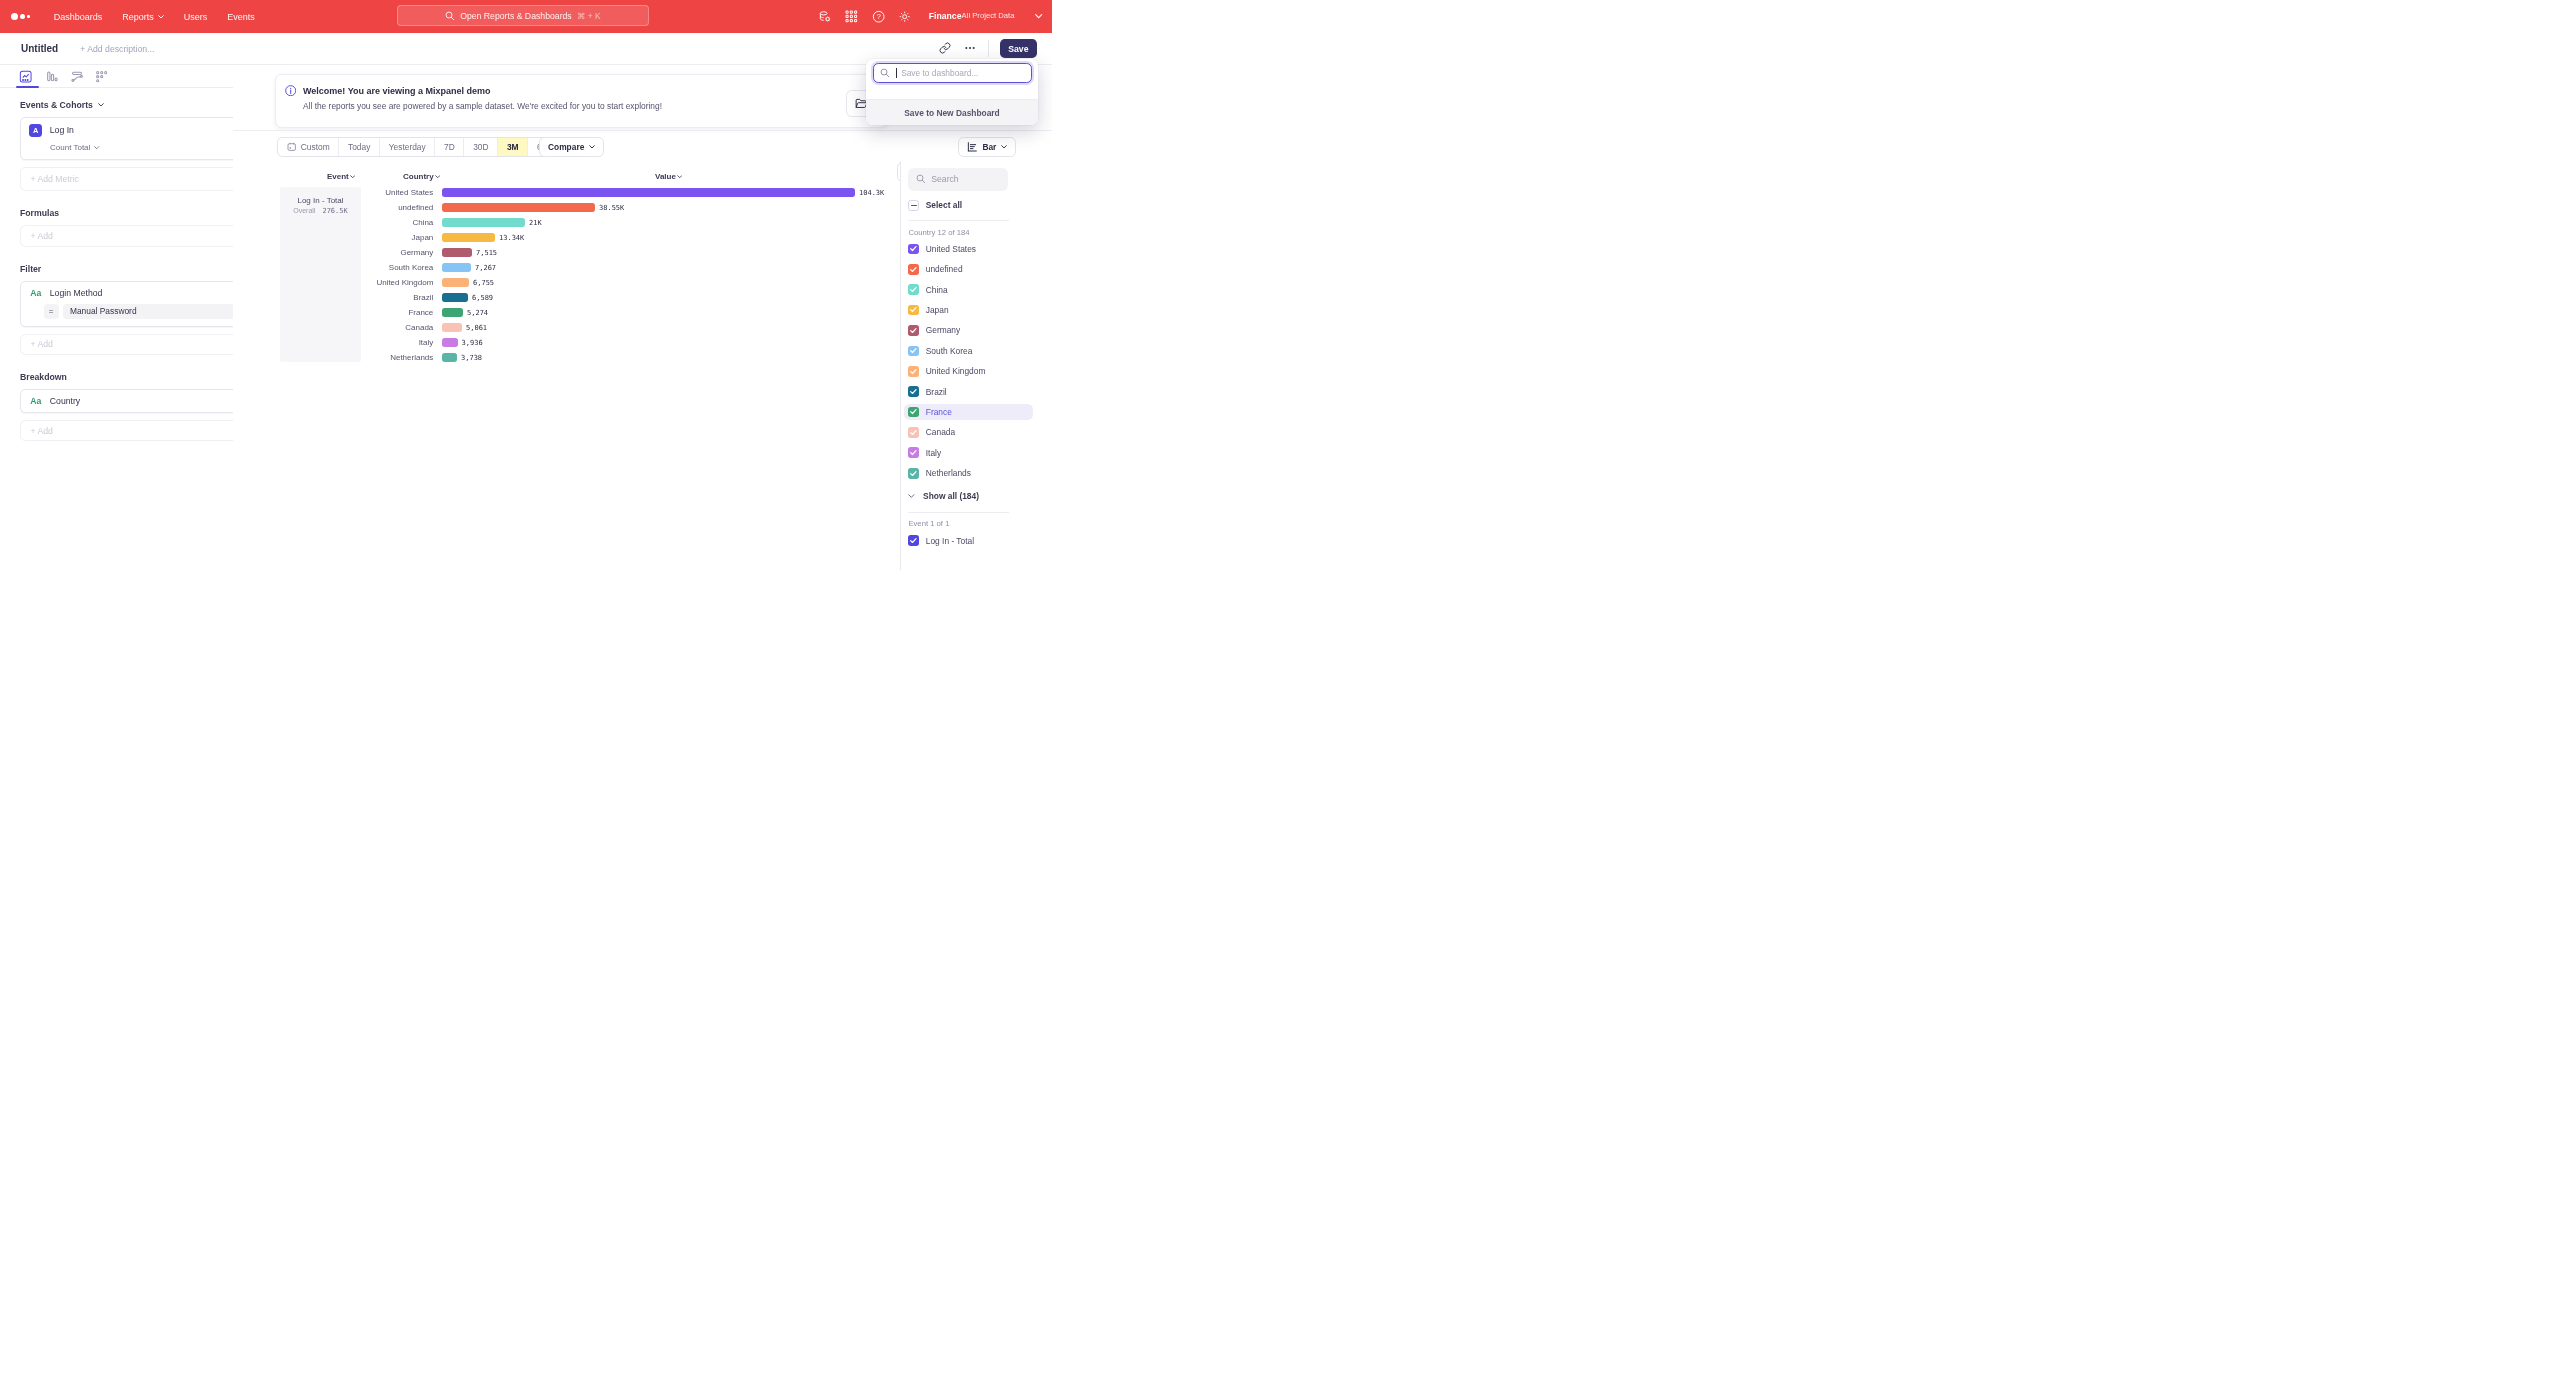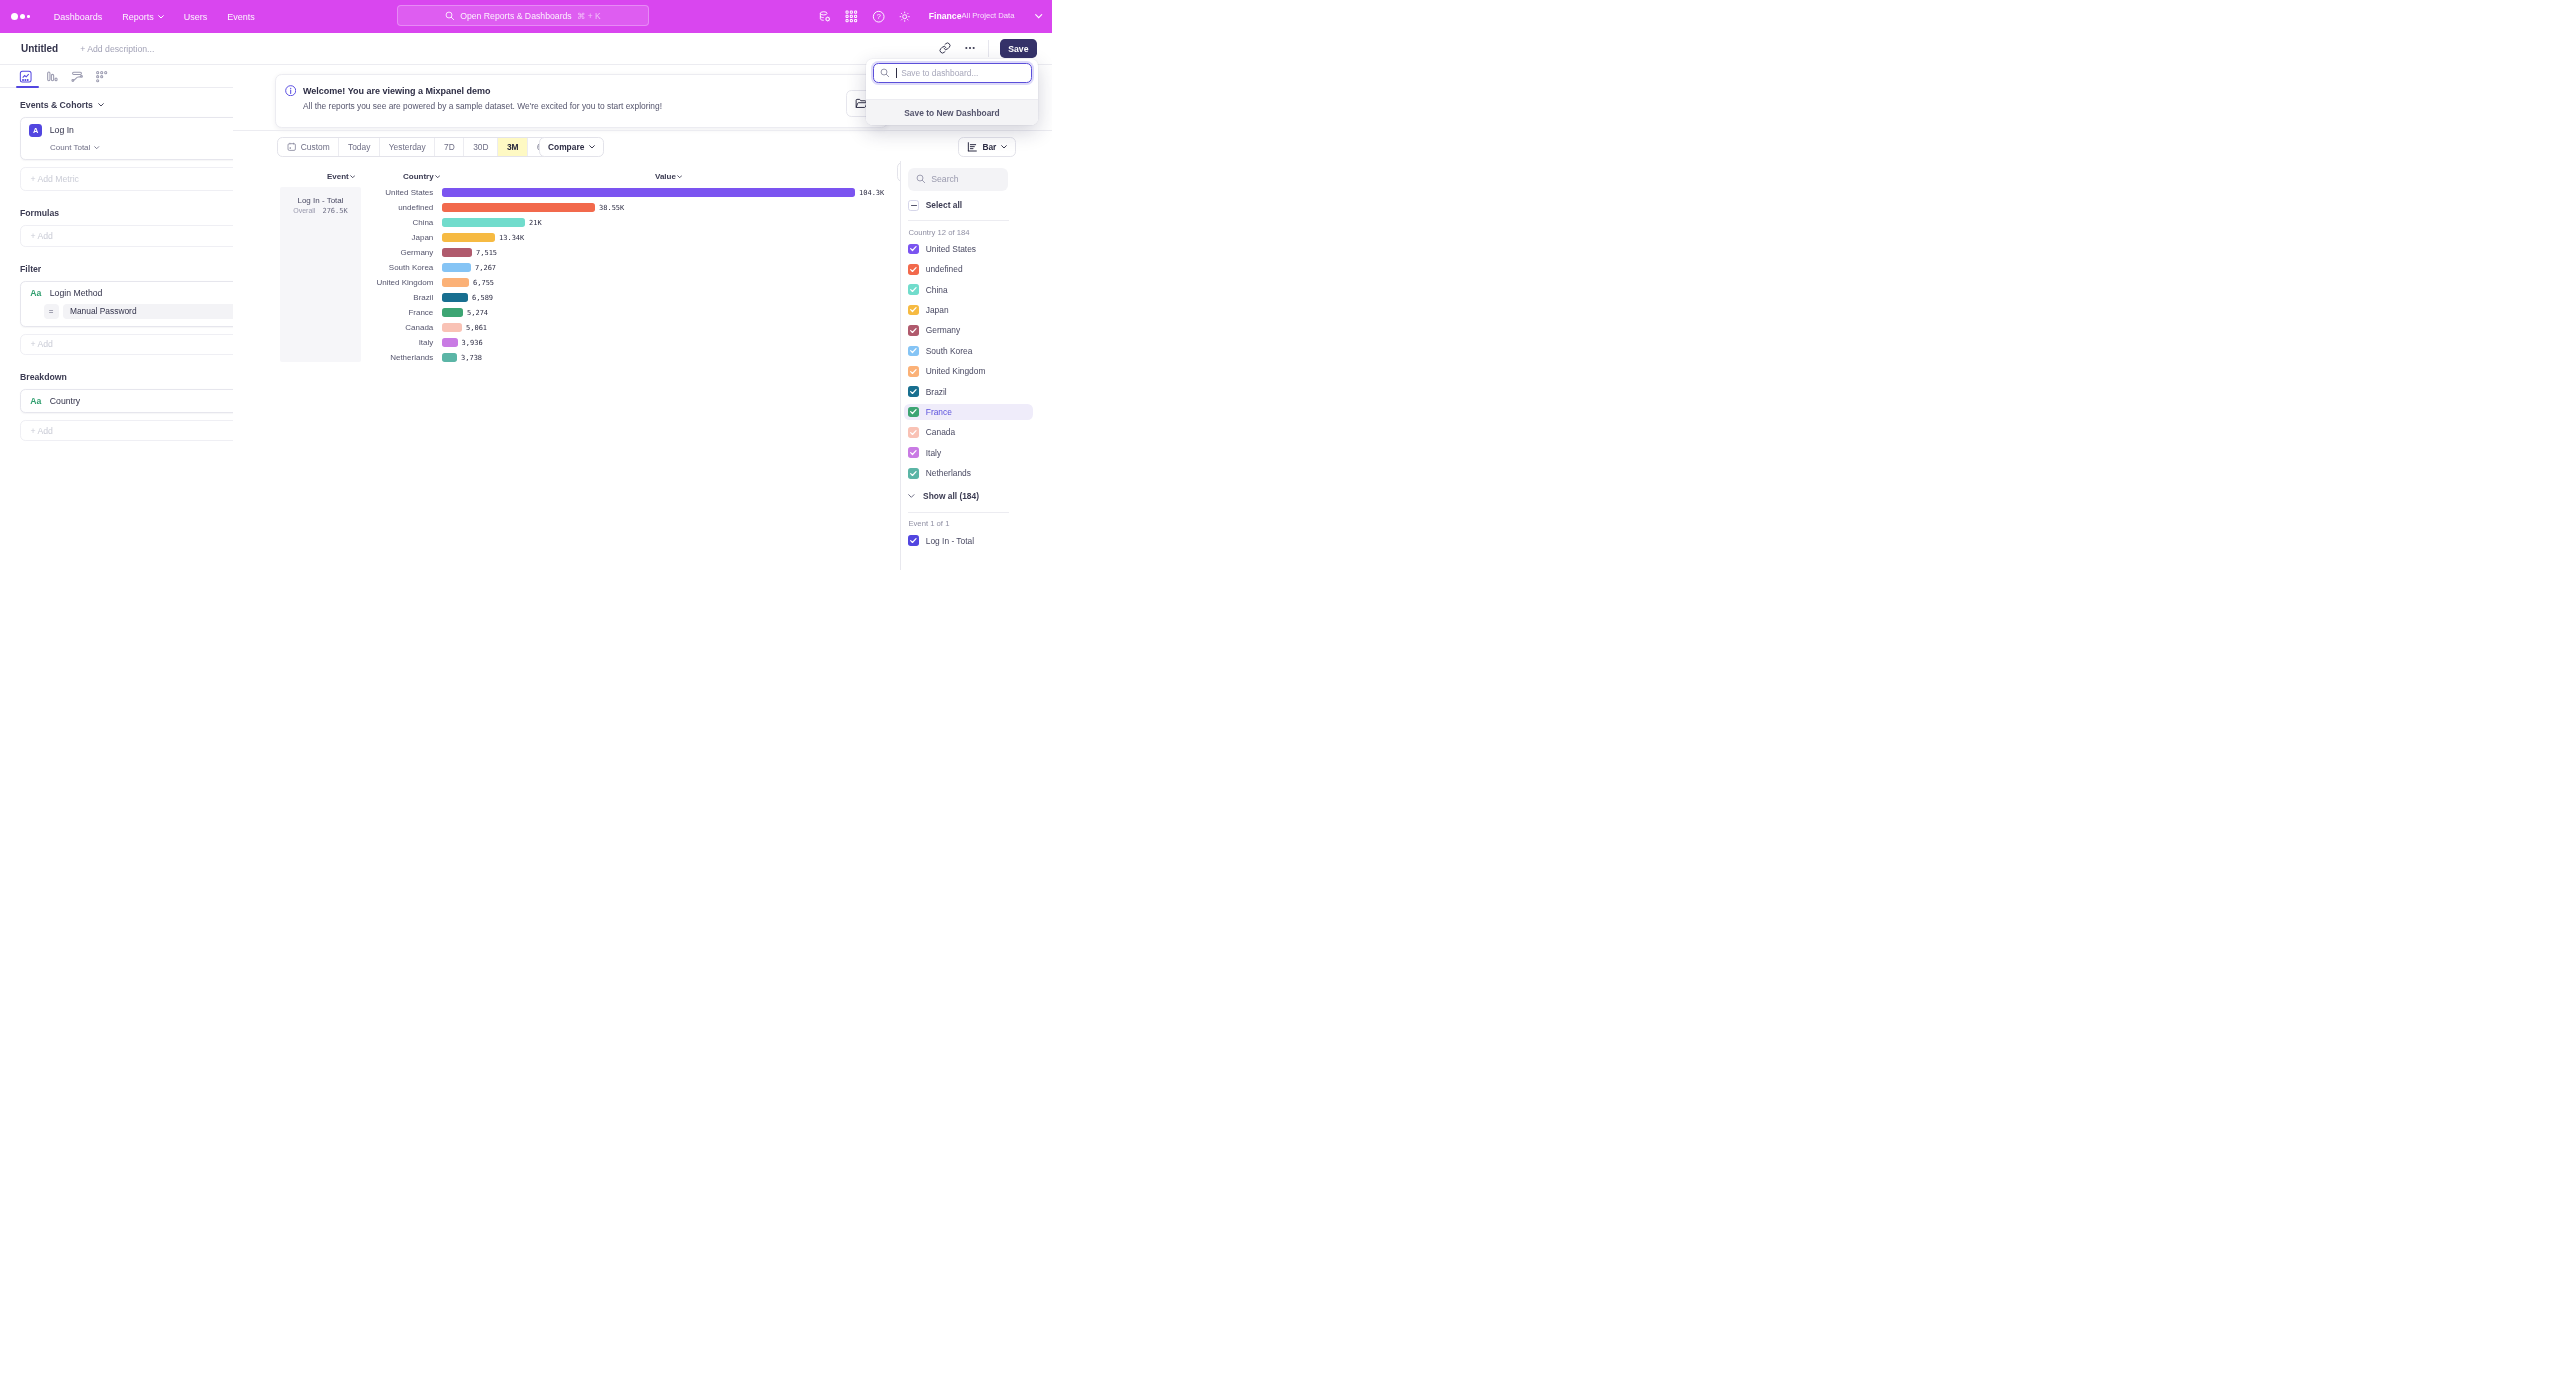--- a/index.html
+++ b/index.html
@@ -5,21 +5,21 @@
   * { box-sizing: border-box; margin: 0; padding: 0; }
   html,body { width:1052px; height:570px; }
   body {
     font-family: "Liberation Sans", sans-serif;
     background:#fff; color:#32324a; overflow:hidden; position:relative;
     -webkit-font-smoothing:antialiased;
   }
   .mono { font-family:"DejaVu Sans Mono", monospace; }
 
   
-  .topnav { position:absolute; top:0; left:0; width:1052px; height:33px; background:#d946ef; display:flex; align-items:center; z-index:40; }
+  .topnav { position:absolute; top:0; left:0; width:1052px; height:33px; background:#ef4444; display:flex; align-items:center; z-index:40; }
   .brand { display:flex; align-items:center; gap:2px; margin-left:10.7px; width:27px; }
   .brand i { display:block; border-radius:50%; background:#fff; }
   .brand i:nth-child(1){ width:7.4px; height:7.4px; }
   .brand i:nth-child(2){ width:5.4px; height:5.4px; }
   .brand i:nth-child(3){ width:2.7px; height:2.7px; }
   .navitems { display:flex; align-items:center; gap:20px; margin-left:16px; }
   .navitem { color:rgba(255,255,255,.95); font-size:9px; font-weight:500; display:flex; align-items:center; gap:4px; cursor:pointer; }
   .nav-search { position:absolute; left:397px; top:5.4px; width:252px; height:21px; border:0.7px solid rgba(255,255,255,.28); background:rgba(255,255,255,.13); border-radius:4px; display:flex; align-items:center; justify-content:center; gap:5.4px; color:rgba(255,255,255,.92); font-size:8.7px; cursor:text; }
   .nav-search .shortcut { color:rgba(255,255,255,.6); font-size:8.4px; }
   .nav-right { position:absolute; right:9.4px; top:0; height:33px; display:flex; align-items:center; gap:12.7px; }

